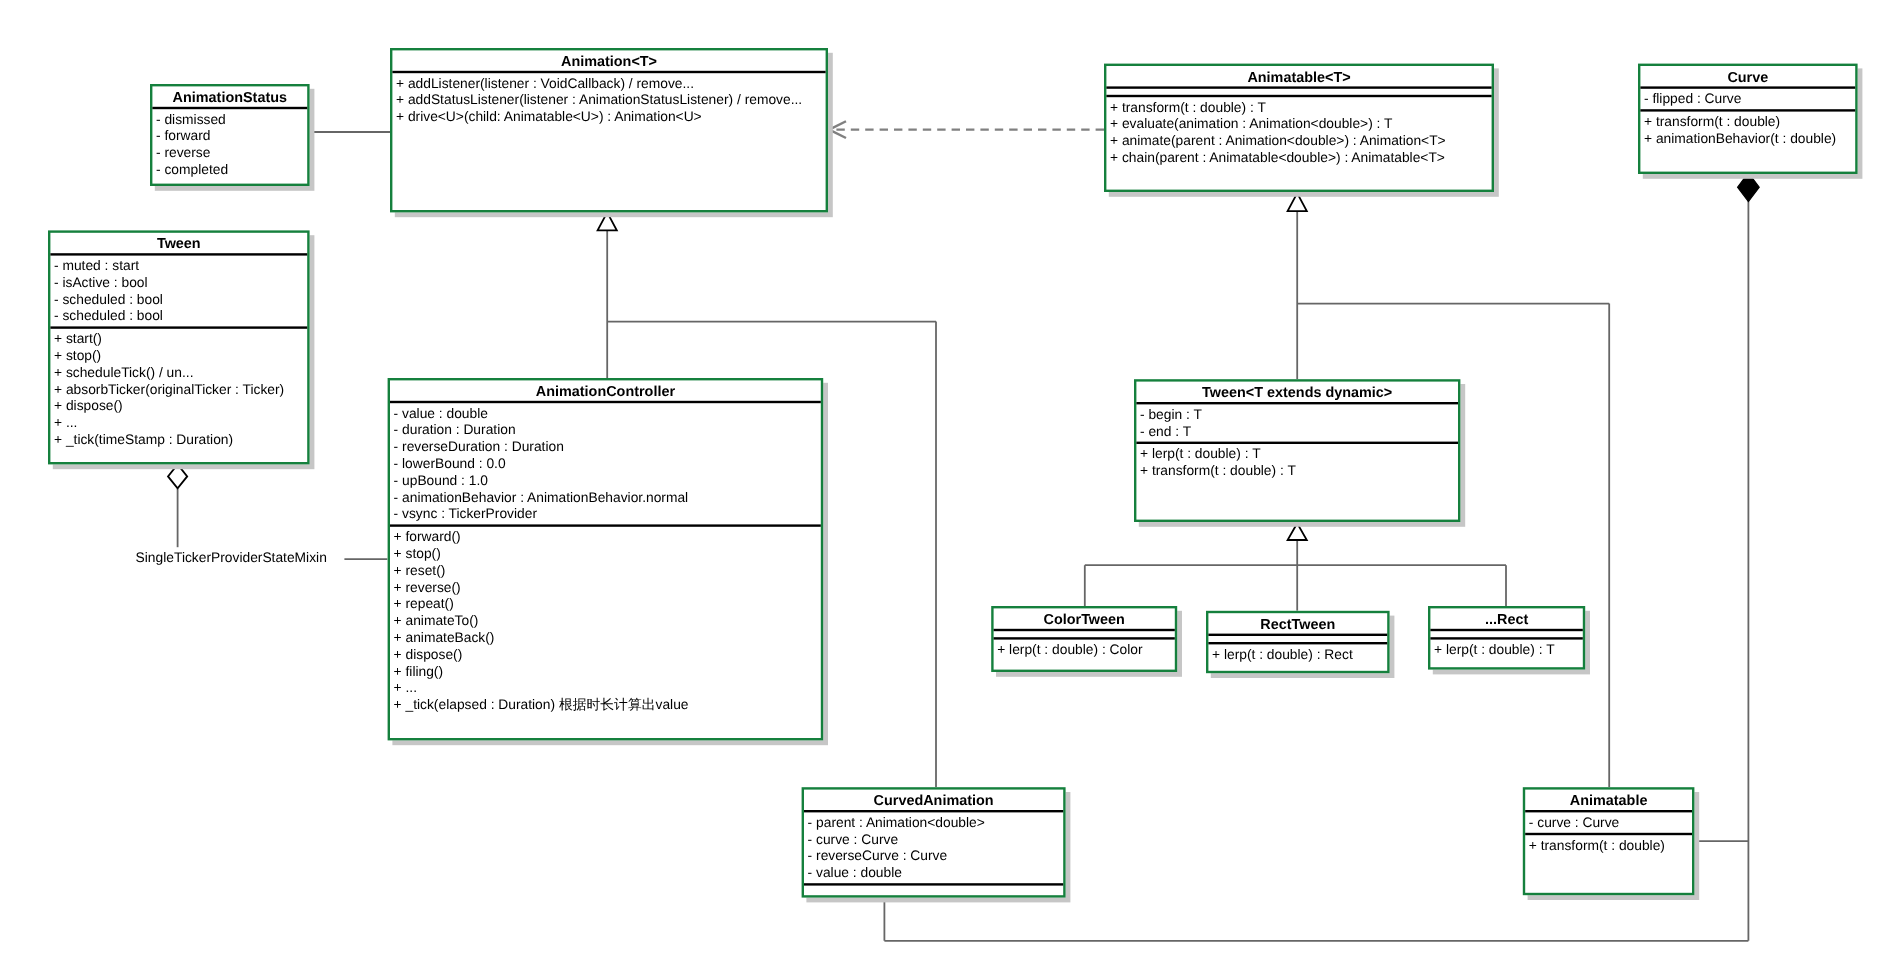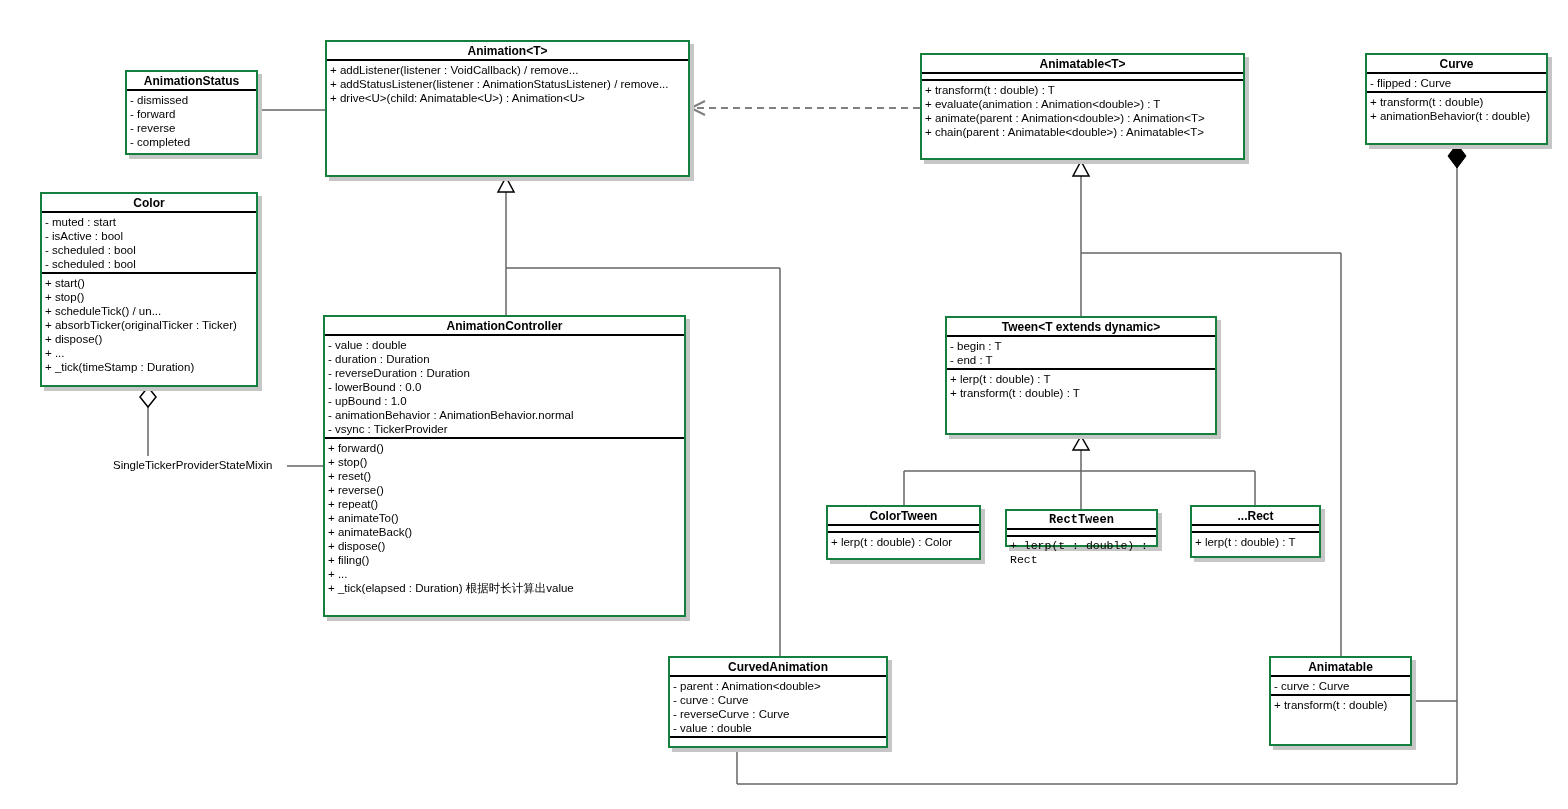--- a/index.html
+++ b/index.html
@@ -114,21 +114,21 @@
     <div class="uml-compartment">
         <div class="uml-member">- flipped : Curve</div>
       </div>
     <div class="uml-compartment">
         <div class="uml-member">+ transform(t : double)</div>
         <div class="uml-member">+ animationBehavior(t : double)</div>
       </div>
   </div>
 
   <div class="uml-class" style="left:40px;top:192px;width:218px;height:195px;">
-    <div class="uml-title">Color</div>
+    <div class="uml-title">Tween</div>
     <div class="uml-compartment">
         <div class="uml-member">- muted : start</div>
         <div class="uml-member">- isActive : bool</div>
         <div class="uml-member">- scheduled : bool</div>
         <div class="uml-member">- scheduled : bool</div>
       </div>
     <div class="uml-compartment">
         <div class="uml-member">+ start()</div>
         <div class="uml-member">+ stop()</div>
         <div class="uml-member">+ scheduleTick() / un...</div>
@@ -178,21 +178,21 @@
   </div>
 
   <div class="uml-class" style="left:826px;top:505px;width:155px;height:55px;">
     <div class="uml-title">ColorTween</div>
     <div class="uml-compartment"></div>
     <div class="uml-compartment">
         <div class="uml-member">+ lerp(t : double)  : Color</div>
       </div>
   </div>
 
-  <div class="uml-class" style="left:1005px;top:509px;width:153px;height:38px;font-family:Liberation Mono, monospace;">
+  <div class="uml-class" style="left:1005px;top:509px;width:153px;height:52px;">
     <div class="uml-title">RectTween</div>
     <div class="uml-compartment"></div>
     <div class="uml-compartment">
         <div class="uml-member">+ lerp(t : double) : Rect</div>
       </div>
   </div>
 
   <div class="uml-class" style="left:1190px;top:505px;width:131px;height:53px;">
     <div class="uml-title">...Rect</div>
     <div class="uml-compartment"></div>

